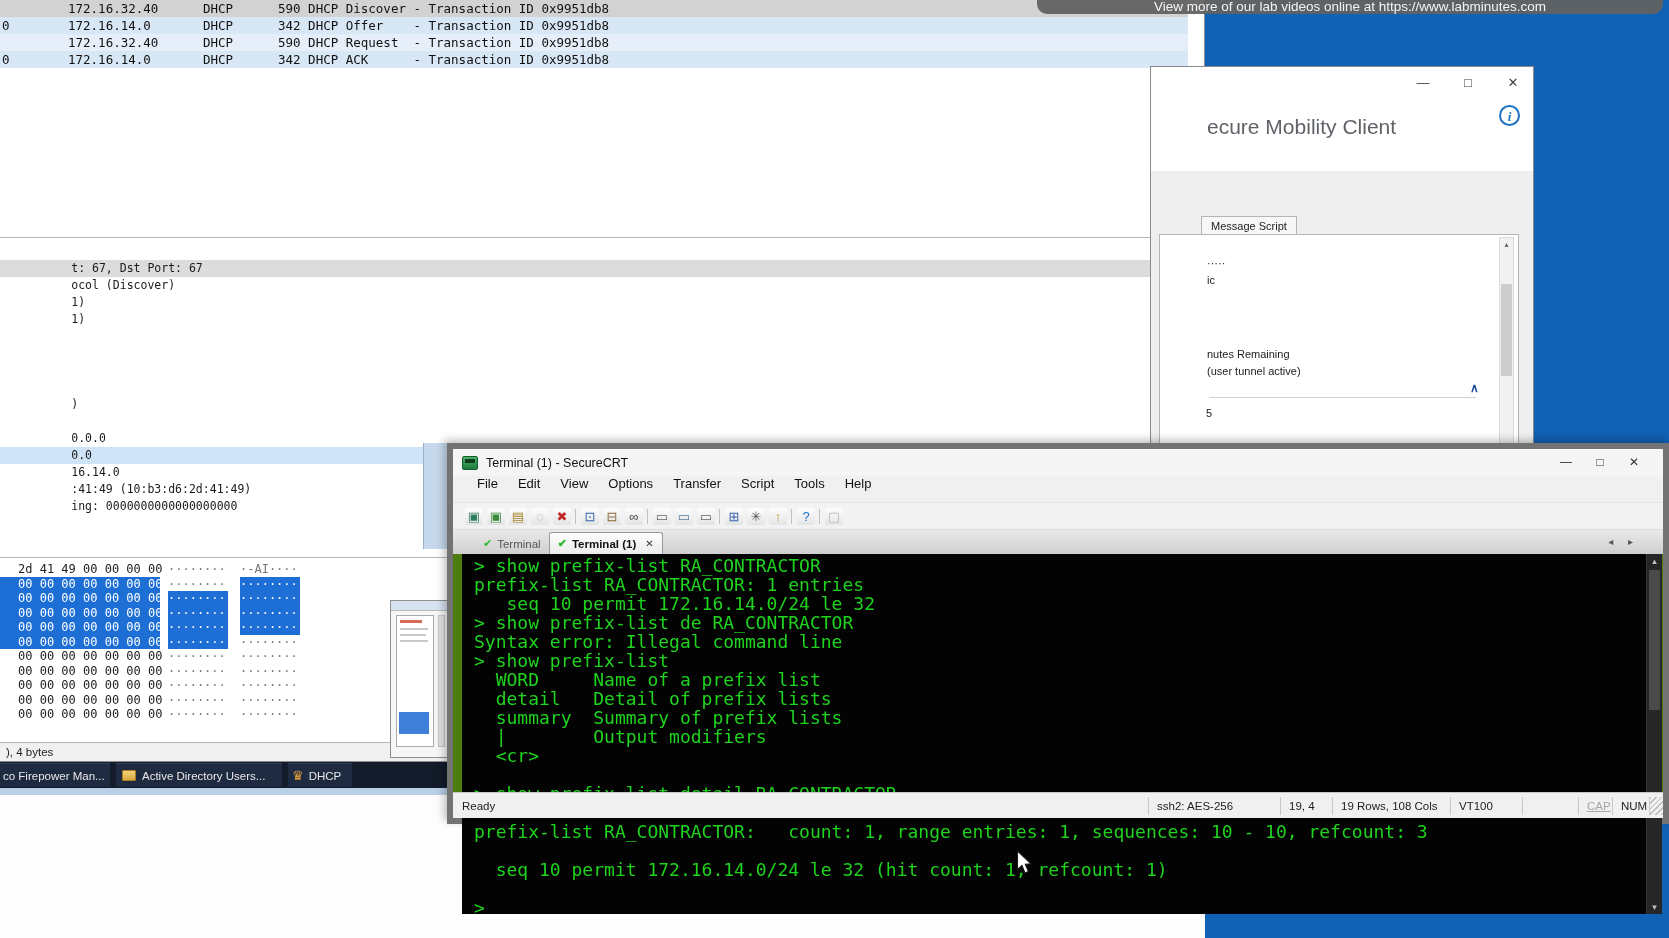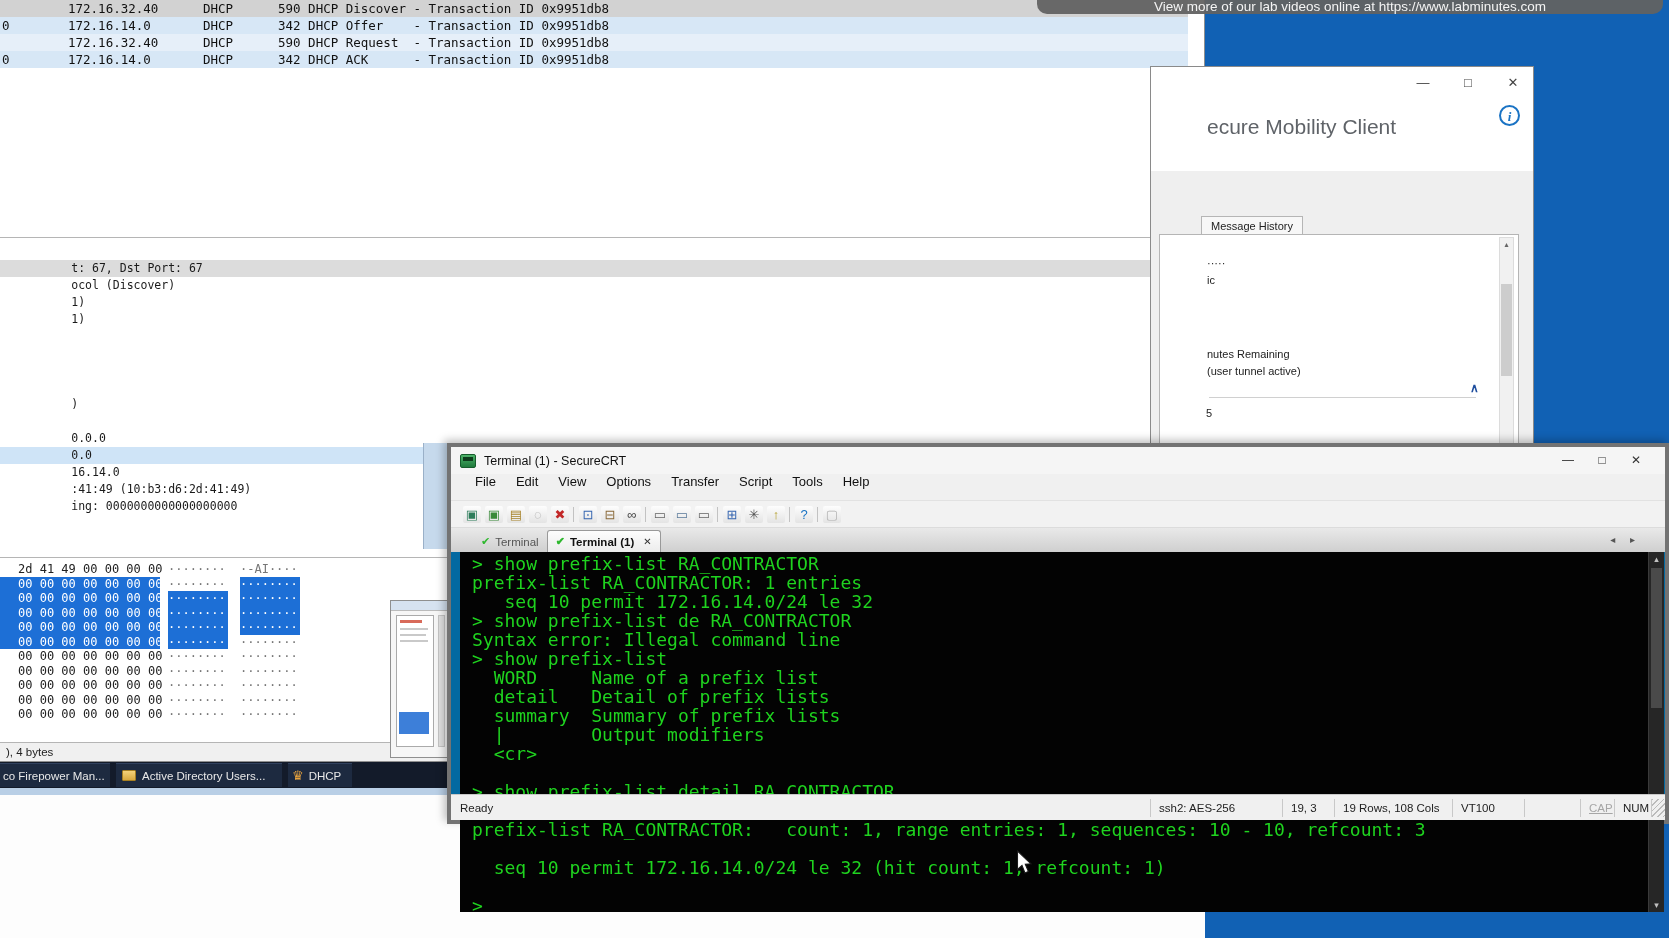--- a/index.html
+++ b/index.html
@@ -96,21 +96,21 @@
   .ac-frag{position:absolute;font-size:11px;color:#222;white-space:nowrap;}
   .ac-sep{position:absolute;left:49px;right:42px;top:162px;border-top:1px solid #d0d0d0;}
   .ac-chev{position:absolute;left:310px;top:146px;color:#1f4e9e;font-size:12px;font-weight:bold;}
   .ac-scroll{position:absolute;right:4px;top:2px;width:15px;height:300px;background:#f1f1f1;
     border:1px solid #dcdcdc;}
   .ac-scroll .arr{display:block;text-align:center;font-size:8px;color:#666;line-height:13px;}
   .ac-thumb{position:absolute;left:1px;right:1px;top:46px;height:92px;background:#cdcdcd;}
 
   
   .crt-win{position:absolute;left:447px;top:443px;width:1222px;height:381px;z-index:6;
-    border:4px solid #737373;background:#0369a1;box-shadow:-3px -3px 8px rgba(0,0,0,.25);}
+    border:6px solid #737373;background:#4d7c0f;box-shadow:-3px -3px 8px rgba(0,0,0,.25);}
   .crt-title{position:absolute;left:0;right:0;top:0;height:27px;background:#f5f5f5;
     display:flex;align-items:center;}
   .crt-appicon{width:16px;height:14px;margin:0 8px 0 9px;background:linear-gradient(#4db36a,#1f7a3c);
     border:1px solid #155c2b;border-radius:2px;position:relative;}
   .crt-appicon::after{content:"";position:absolute;left:2px;top:2px;right:2px;height:4px;background:#0d3b1c;}
   .crt-title .txt{font-size:12.5px;color:#111;}
   .crt-ctrls{position:absolute;right:12px;top:3px;display:flex;}
   .crt-ctrls span{width:34px;height:20px;text-align:center;line-height:20px;font-size:12px;color:#333;}
   .crt-menu{position:absolute;left:0;right:0;top:27px;height:27px;background:#f0f0f0;
     display:flex;align-items:flex-start;padding-left:14px;border-bottom:1px solid #e2e2e2;}
@@ -359,21 +359,21 @@
 
   <div class="ac-win">
     <div class="ac-controls">
       <span>—</span>
       <span>□</span>
       <span>✕</span>
     </div>
     <div class="ac-title">ecure Mobility Client</div>
     <div class="ac-info">i</div>
     <div class="ac-grayband"></div>
-    <div class="ac-tab">Message History</div>
+    <div class="ac-tab">Message Script</div>
     <div class="ac-panel">
       <span class="ac-frag" style="left:47px;top:22px;">·····</span>
       <span class="ac-frag" style="left:47px;top:39px;">ic</span>
       <span class="ac-frag" style="left:47px;top:113px;">nutes Remaining</span>
       <span class="ac-frag" style="left:47px;top:130px;">(user tunnel active)</span>
       <div class="ac-sep"></div>
       <span class="ac-chev">∧</span>
       <span class="ac-frag" style="left:46px;top:172px;">5</span>
       <div class="ac-scroll">
         <span class="arr">▴</span>
@@ -486,21 +486,21 @@
       <div class="term-scroll">
         <span class="arr">▴</span>
         <div class="term-thumb"></div>
         <span class="arr bot">▾</span>
       </div>
     </div>
 
     <div class="crt-status">
       <span class="ready">Ready</span>
       <span class="cell w-cipher">ssh2: AES-256</span>
-      <span class="cell w-pos">19,  3</span>
+      <span class="cell w-pos">19,  4</span>
       <span class="cell w-size">19 Rows, 108 Cols</span>
       <span class="cell w-emu">VT100</span>
       <span class="cell w-blank"></span>
       <span class="cell w-cap">CAP</span>
       <span class="cell w-num">NUM</span>
       <span class="grip"></span>
     </div>
   </div>
 
   <div class="cursor">

